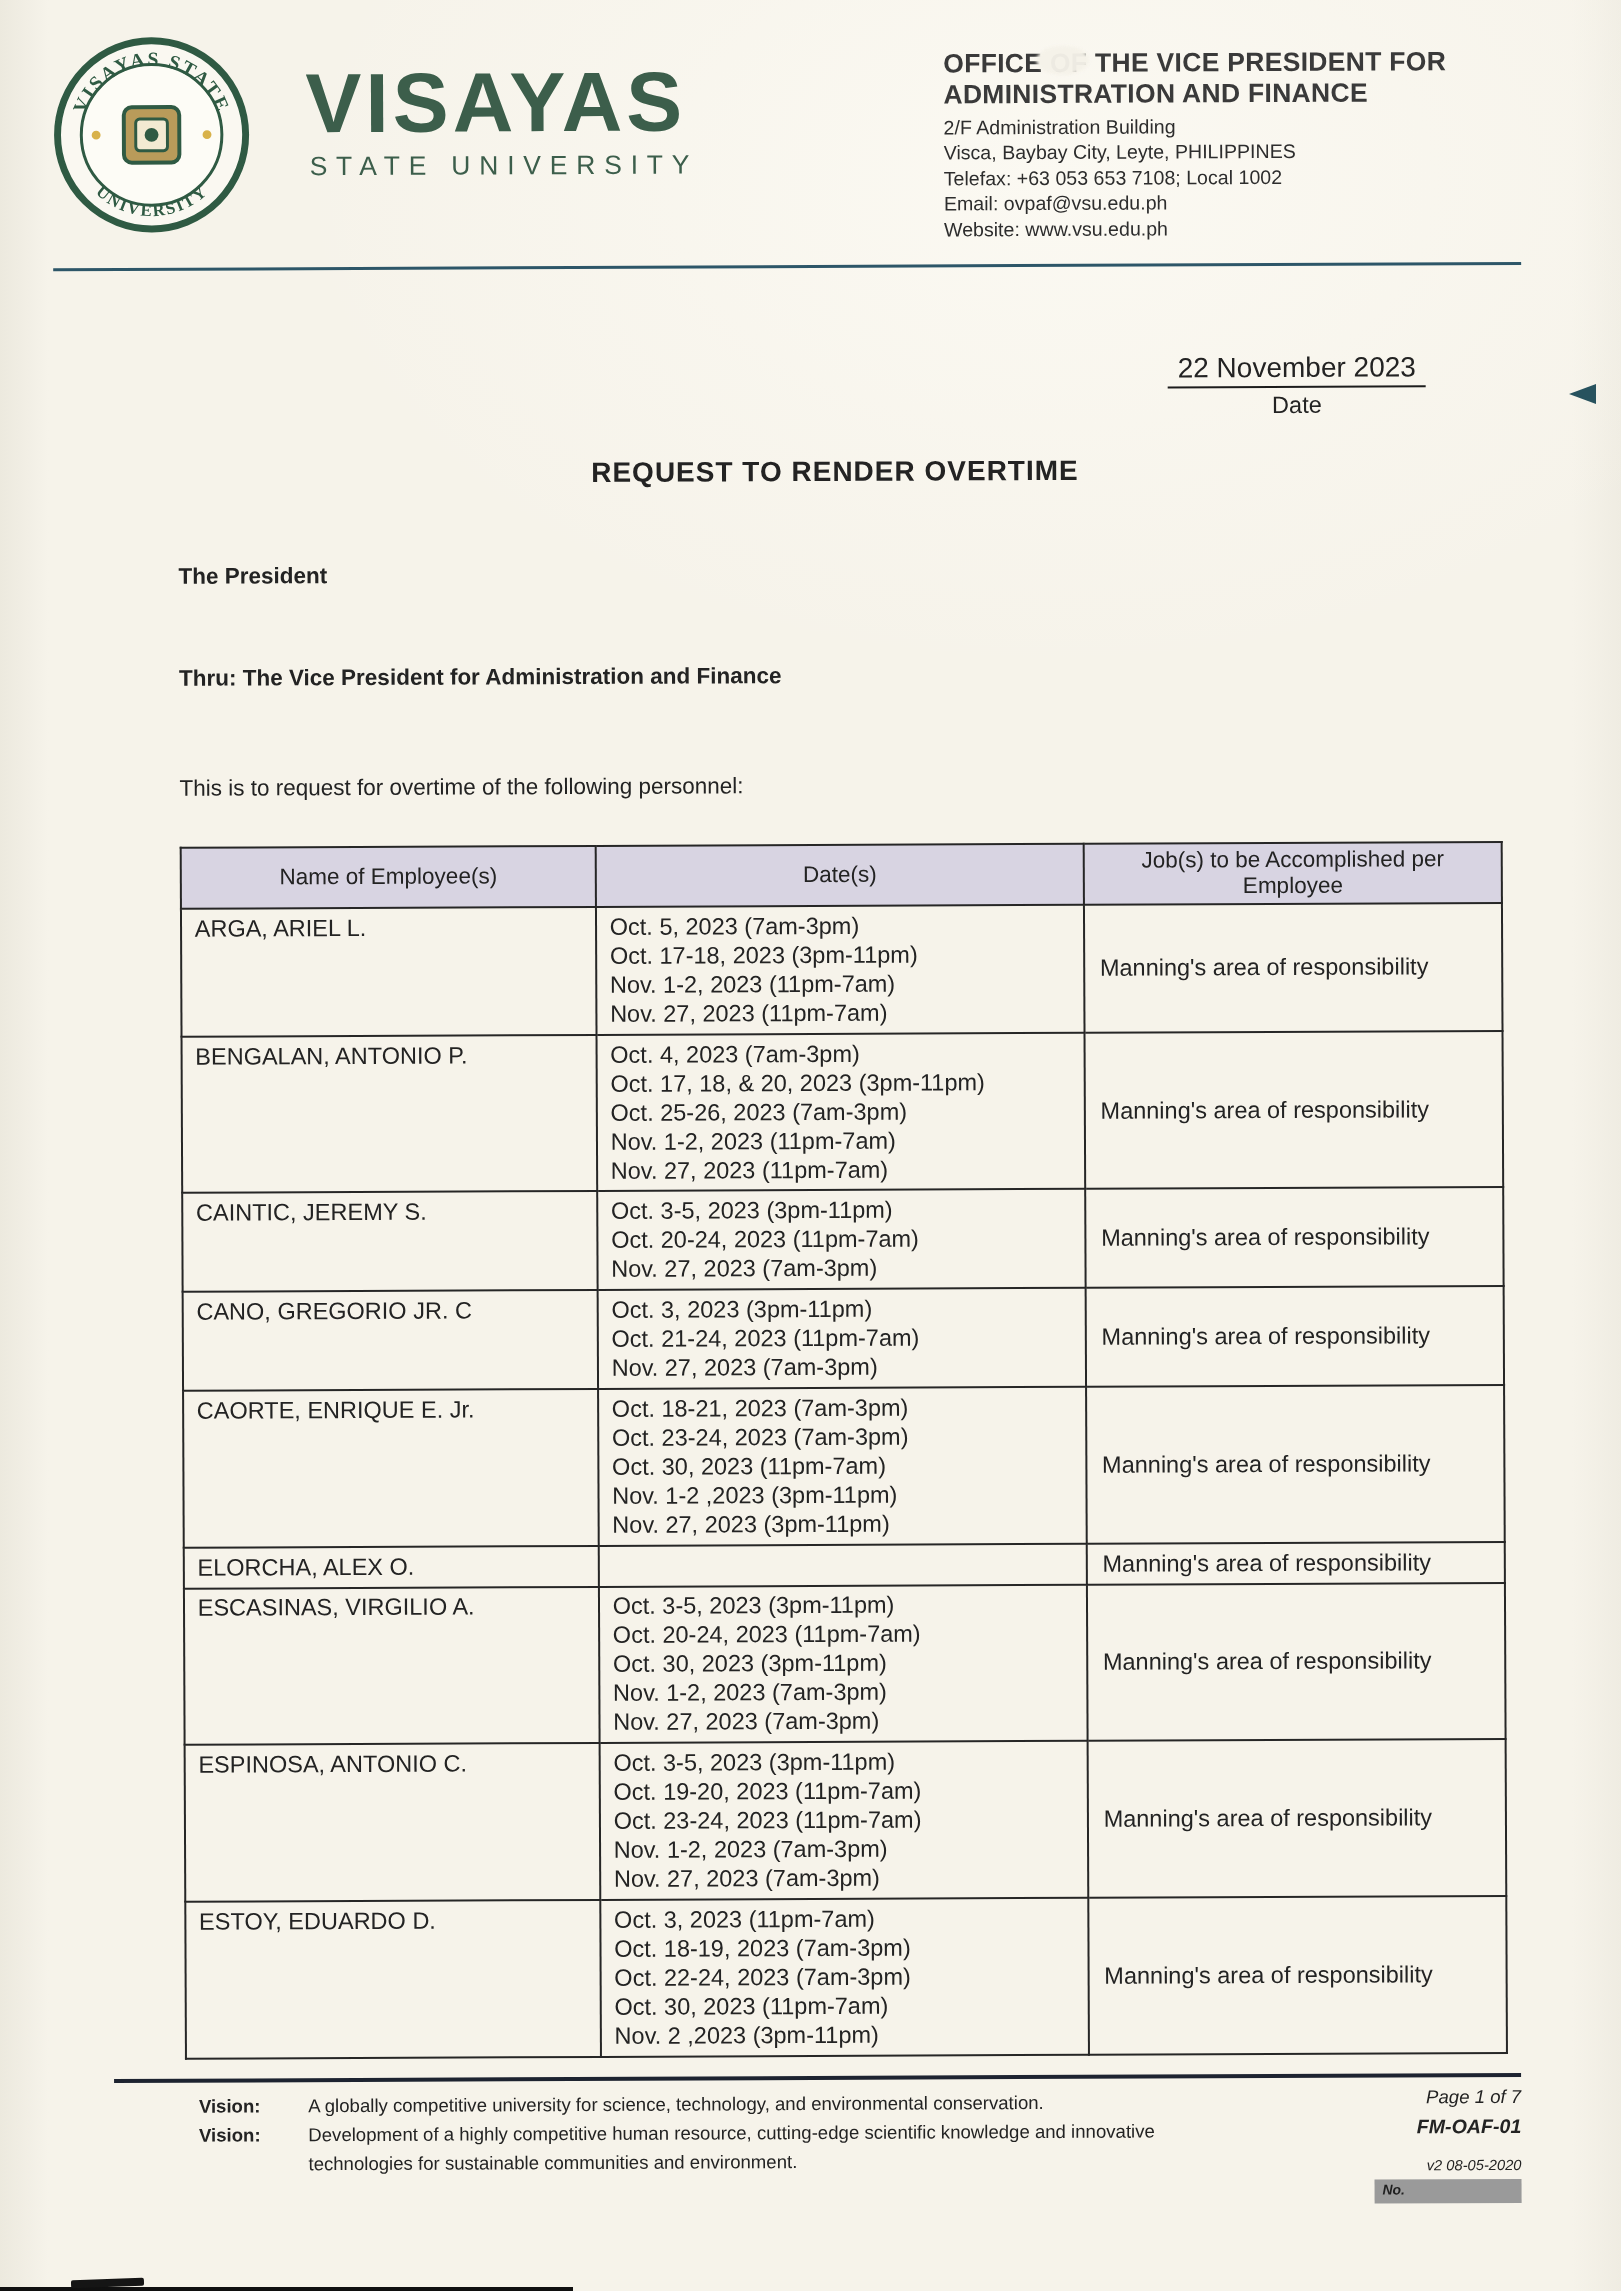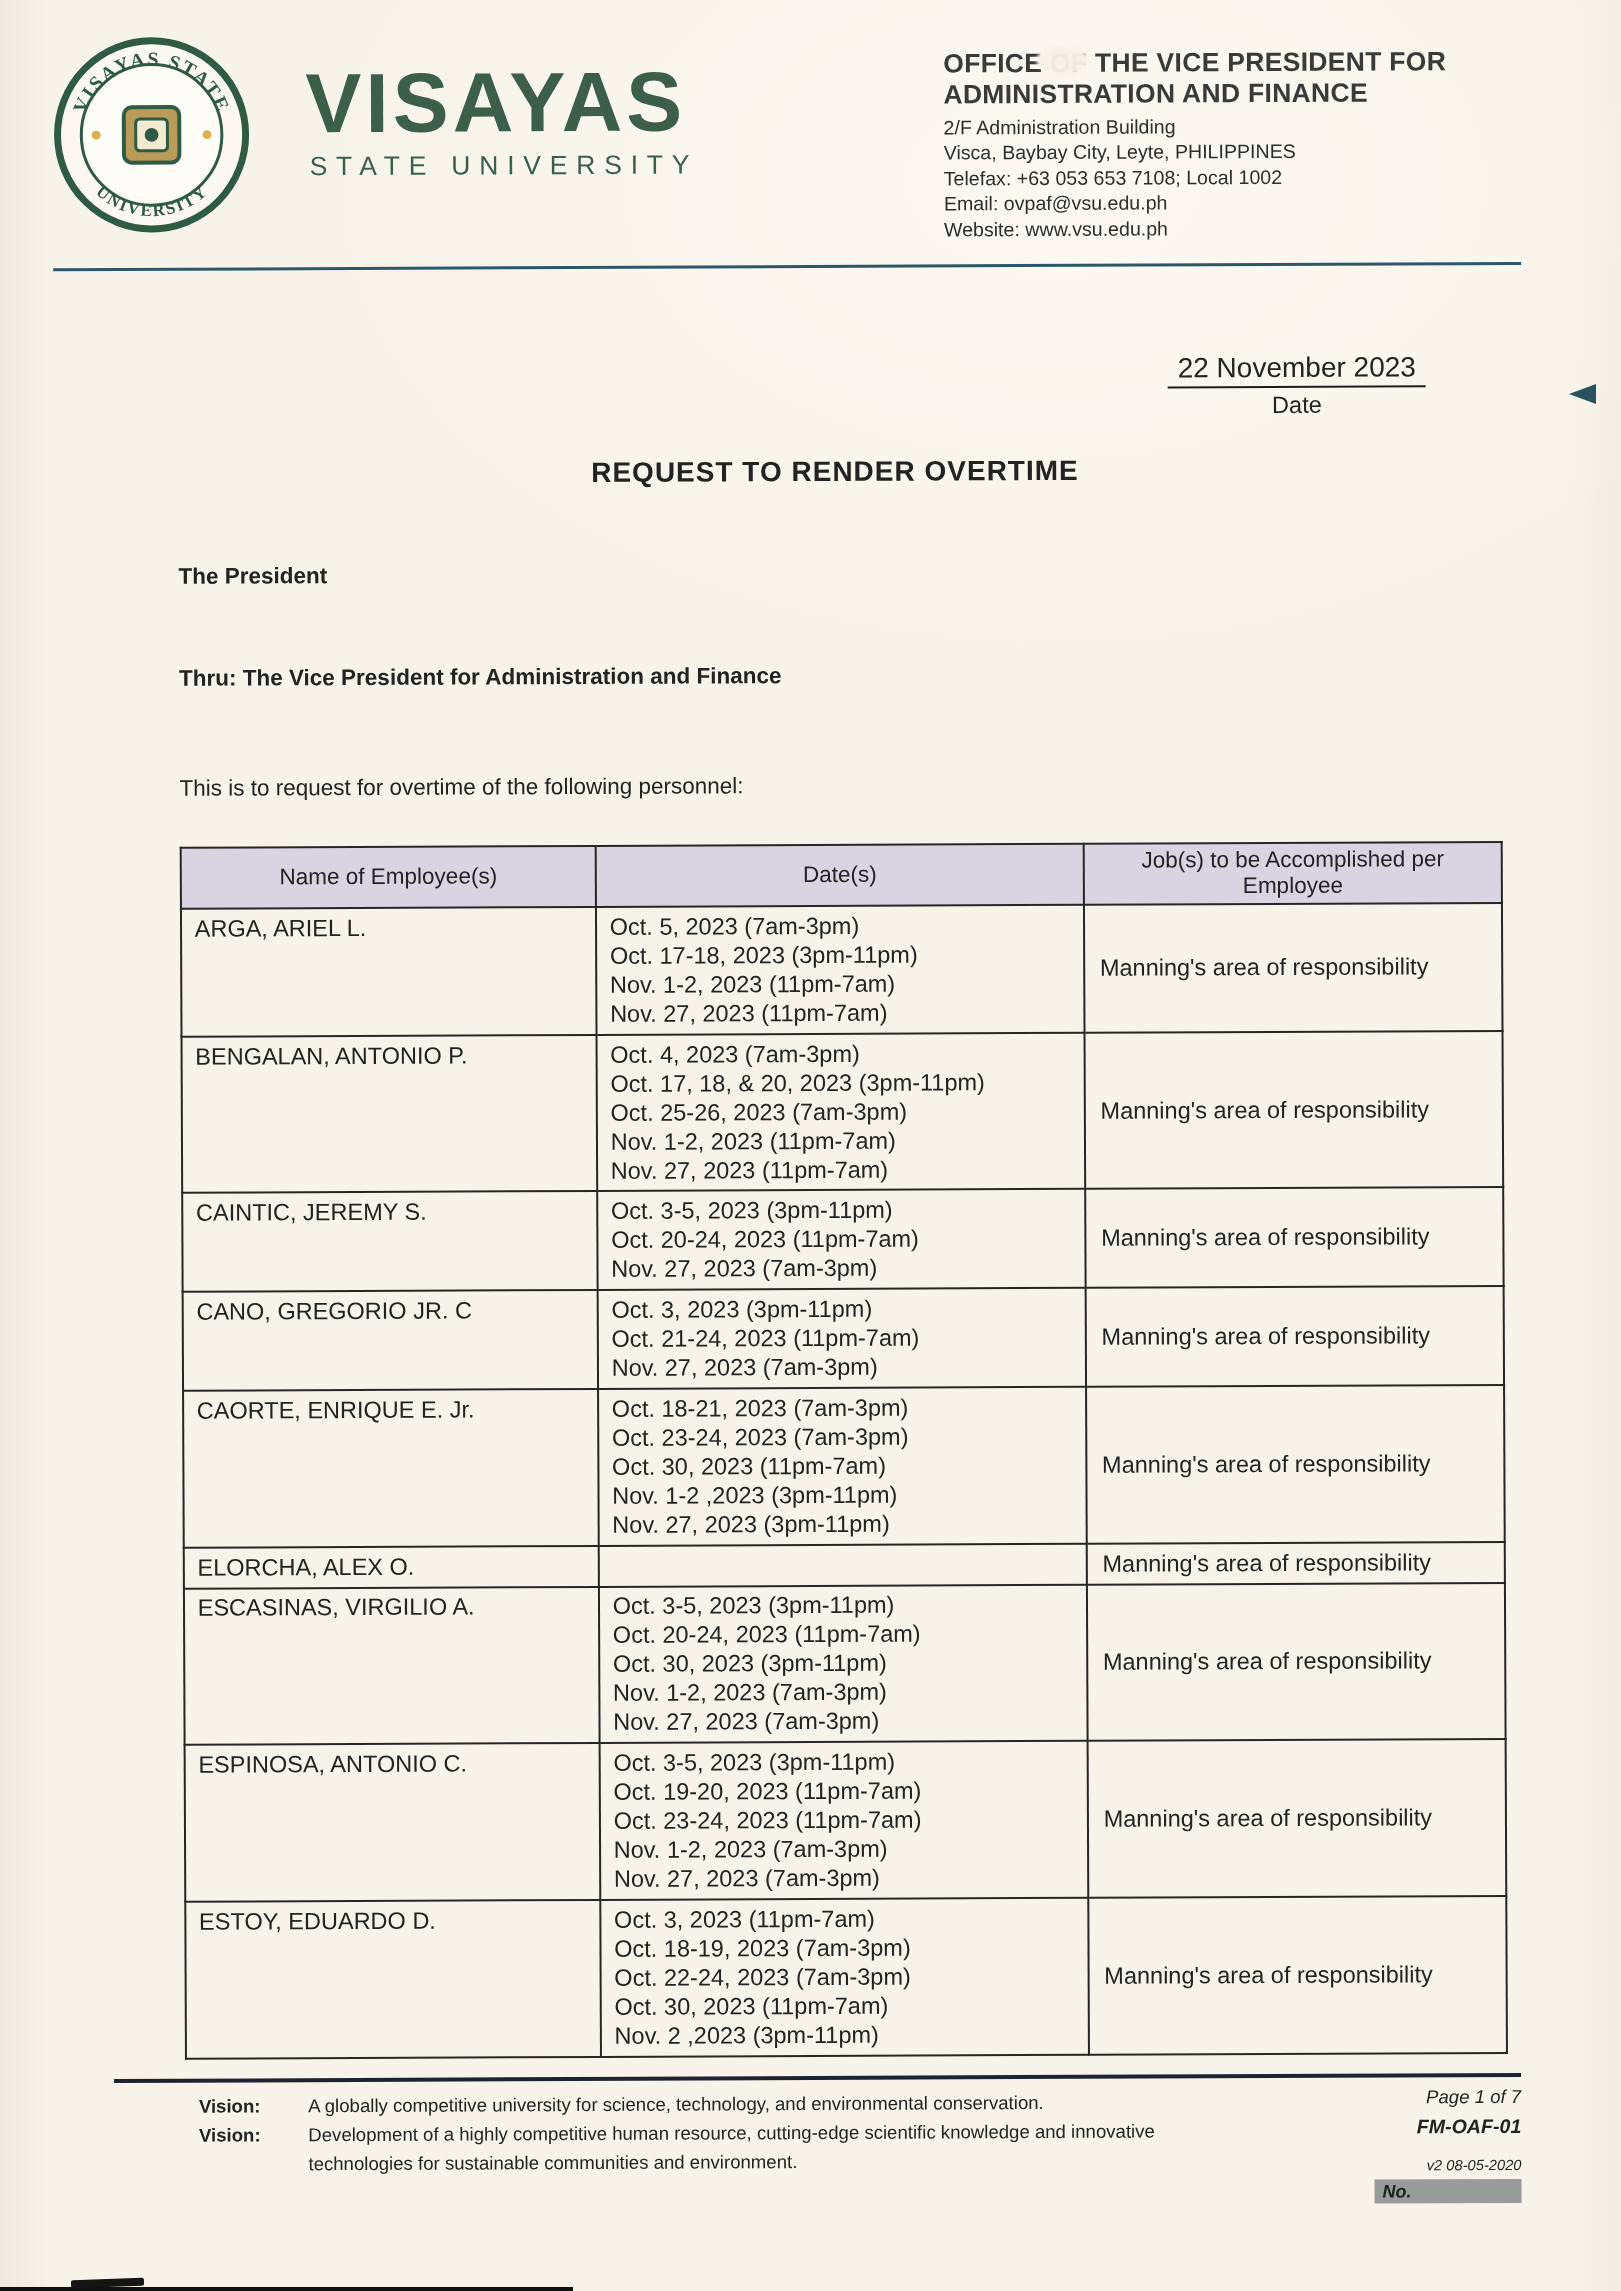--- a/index.html
+++ b/index.html
@@ -56,21 +56,21 @@
   .footer-body { display:flex; justify-content:space-between; margin-top:8.8px; }
   .vm { margin-left:37px; }
   .vm-row { display:flex; font-size:18.6px; line-height:29px; }
   .vm-label { font-weight:bold; width:157px; flex:none;text-align:center; }
   .vm-text { width:863px; }
   .meta { width:235px; display:flex; flex-direction:column; align-items:flex-end; }
   .meta-page { font-style:italic; font-size:18.6px; }
   .meta-code { font-weight:bold; font-size:19.6px; margin-top:6.9px;font-style:italic; }
   .meta-ver  { font-style:italic; font-size:14.7px; margin-top:19px; }
   .no-box { width:147px; height:23.5px; background:#9a9a9a; margin-top:6.9px;
-            font-style:italic; font-weight:bold; font-size:18px; color:#1f1f1f; padding:2px 0 0 7.8px; }
+            font-style:italic; font-weight:bold; font-size:14px; color:#1f1f1f; padding:2px 0 0 7.8px; }
 
   
   .arrow-artifact { position:absolute; right:25.5px; top:384px; width:0; height:0;
     border-top:10.8px solid transparent; border-bottom:10.8px solid transparent;
     border-right:27.4px solid #27525e; }
   .scan-strip { position:absolute; left:0; bottom:0; width:573px; height:4.9px; background:#101010; }
   .scan-dash  { position:absolute; left:71px; bottom:4.9px; width:73px; height:7.8px; background:#151515;
                 transform:rotate(-2deg); border-radius:2px; }
 </style>
 </head>

